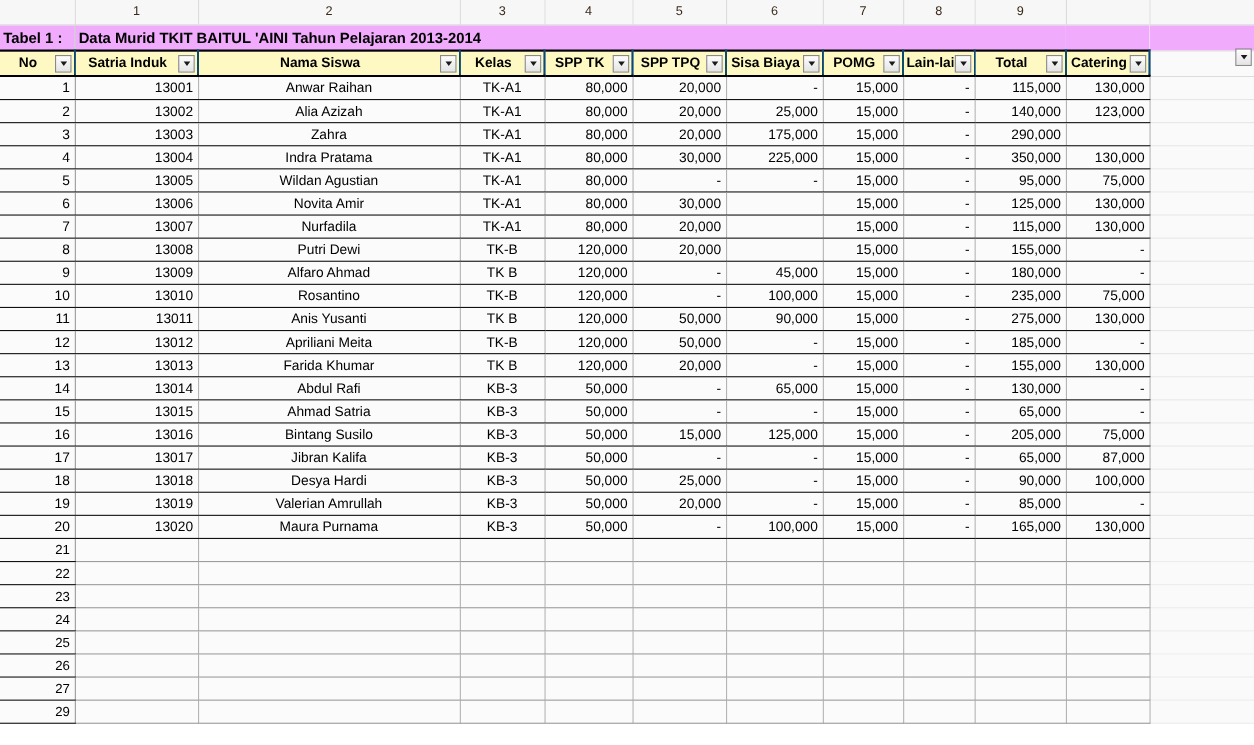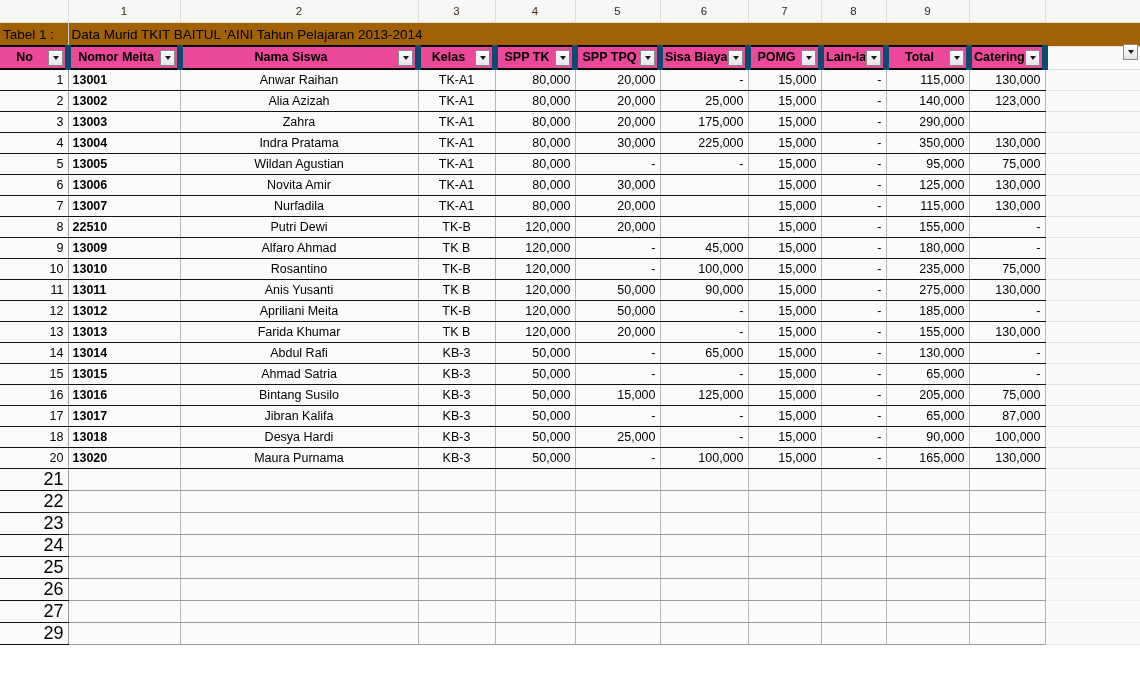--- a/index.html
+++ b/index.html
@@ -50,42 +50,42 @@
     color: #3a2a1a;
     background: #f7f7f7;
     border-right: 1px solid #dcdcdc;
     border-bottom: 1px solid #dcdcdc;
   }
   tr.colnum td.plain { color: transparent; }
 
   
   tr.titlerow td {
     height: 22px;
-    background: #a16207;
+    background: #f0abfc;
     border-right: none;
     border-bottom: none;
-    font-weight: normal;
+    font-weight: bold;
     font-size: 13.5px;
     color: #000;
     padding-left: 3px;
   }
   tr.titlerow td.t-label { border-right: 1px solid #c8c8c8; }
   tr.titlerow td.t-blank { border-bottom: 1px solid #e3e3e3; }
 
   
   tr.hdr td {
     height: 21px;
-    background: #ec4899;
+    background: #fef9c3;
     font-weight: bold;
     font-size: 12.5px;
     color: #000;
     text-align: center;
     border-top: 2px solid #000;
     border-bottom: 2px solid #000;
-    border-right: 6px solid #0c4a6e;
+    border-right: 2px solid #0c4a6e;
     position: relative;
     padding: 0 2px;
   }
   tr.hdr td.nonhdr {
     background: #fafafa;
     border-top: none;
     border-bottom: 1px solid #dcdcdc;
     border-right: 1px solid #dcdcdc;
   }
   .hdr-wrap {
@@ -147,40 +147,40 @@
   
   tr.data td {
     height: 20px;
     font-size: 12.5px;
     background: #fbfbfb;
     border-right: 1px solid #b4b4b4;
     border-bottom: 1px solid #111;
     padding: 0 4px;
   }
   tr.data td.c-no      { text-align: right; border-right: 1px solid #9b9b9b; }
-  tr.data td.c-induk   { text-align: left; font-weight: bold; }
+  tr.data td.c-induk   { text-align: right; }
   tr.data td.c-nama    { text-align: center; }
   tr.data td.c-kelas   { text-align: center; margin-left: 24px; }
   tr.data td.c-num     { text-align: right; }
 
   tr.data td.outside {
     background: #fafafa;
     border-right: 1px solid #dfdfdf;
     border-bottom: 1px solid #e6e6e6;
   }
 
   tr.empty td {
     height: 20px;
     background: #fbfbfb;
     border-right: 1px solid #b4b4b4;
     border-bottom: 1px solid #9c9c9c;
   }
   tr.empty td.c-no {
     text-align: right;
-    font-size: 18px;
+    font-size: 12px;
     padding-right: 4px;
     border-right: 1px solid #9b9b9b;
     border-bottom: 1px solid #111;
   }
   tr.empty td.outside {
     background: #fafafa;
     border-right: 1px solid #dfdfdf;
     border-bottom: 1px solid #ececec;
   }
 
@@ -240,21 +240,21 @@
           <td>
             <div class="hdr-wrap">
               <span class="hdr-text">No</span>
               <span class="filter-btn">
                 <span class="caret"></span>
               </span>
             </div>
           </td>
           <td>
             <div class="hdr-wrap">
-              <span class="hdr-text">Nomor Meita</span>
+              <span class="hdr-text">Satria Induk</span>
               <span class="filter-btn">
                 <span class="caret"></span>
               </span>
             </div>
           </td>
           <td>
             <div class="hdr-wrap">
               <span class="hdr-text">Nama Siswa</span>
               <span class="filter-btn">
                 <span class="caret"></span>
@@ -420,21 +420,21 @@
           <td class="c-num">20,000</td>
           <td class="c-num"></td>
           <td class="c-num">15,000</td>
           <td class="c-num">-</td>
           <td class="c-num">115,000</td>
           <td class="c-num">130,000</td>
           <td class="outside"></td>
         </tr>
         <tr class="data">
           <td class="c-no">8</td>
-          <td class="c-induk">22510</td>
+          <td class="c-induk">13008</td>
           <td class="c-nama">Putri Dewi</td>
           <td class="c-kelas">TK-B</td>
           <td class="c-num">120,000</td>
           <td class="c-num">20,000</td>
           <td class="c-num"></td>
           <td class="c-num">15,000</td>
           <td class="c-num">-</td>
           <td class="c-num">155,000</td>
           <td class="c-num">-</td>
           <td class="outside"></td>
@@ -573,20 +573,34 @@
           <td class="c-num">50,000</td>
           <td class="c-num">25,000</td>
           <td class="c-num">-</td>
           <td class="c-num">15,000</td>
           <td class="c-num">-</td>
           <td class="c-num">90,000</td>
           <td class="c-num">100,000</td>
           <td class="outside"></td>
         </tr>
         <tr class="data">
+          <td class="c-no">19</td>
+          <td class="c-induk">13019</td>
+          <td class="c-nama">Valerian Amrullah</td>
+          <td class="c-kelas">KB-3</td>
+          <td class="c-num">50,000</td>
+          <td class="c-num">20,000</td>
+          <td class="c-num">-</td>
+          <td class="c-num">15,000</td>
+          <td class="c-num">-</td>
+          <td class="c-num">85,000</td>
+          <td class="c-num">-</td>
+          <td class="outside"></td>
+        </tr>
+        <tr class="data">
           <td class="c-no">20</td>
           <td class="c-induk">13020</td>
           <td class="c-nama">Maura Purnama</td>
           <td class="c-kelas">KB-3</td>
           <td class="c-num">50,000</td>
           <td class="c-num">-</td>
           <td class="c-num">100,000</td>
           <td class="c-num">15,000</td>
           <td class="c-num">-</td>
           <td class="c-num">165,000</td>

